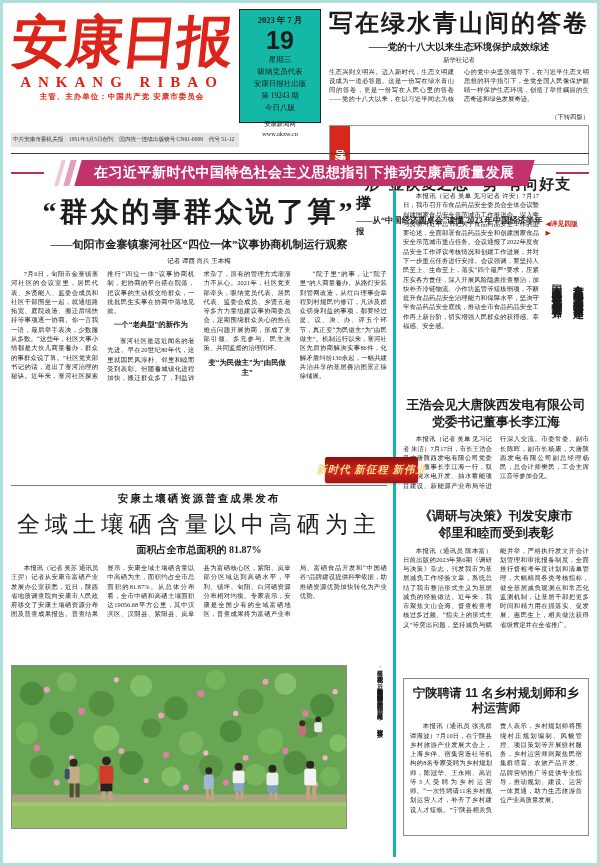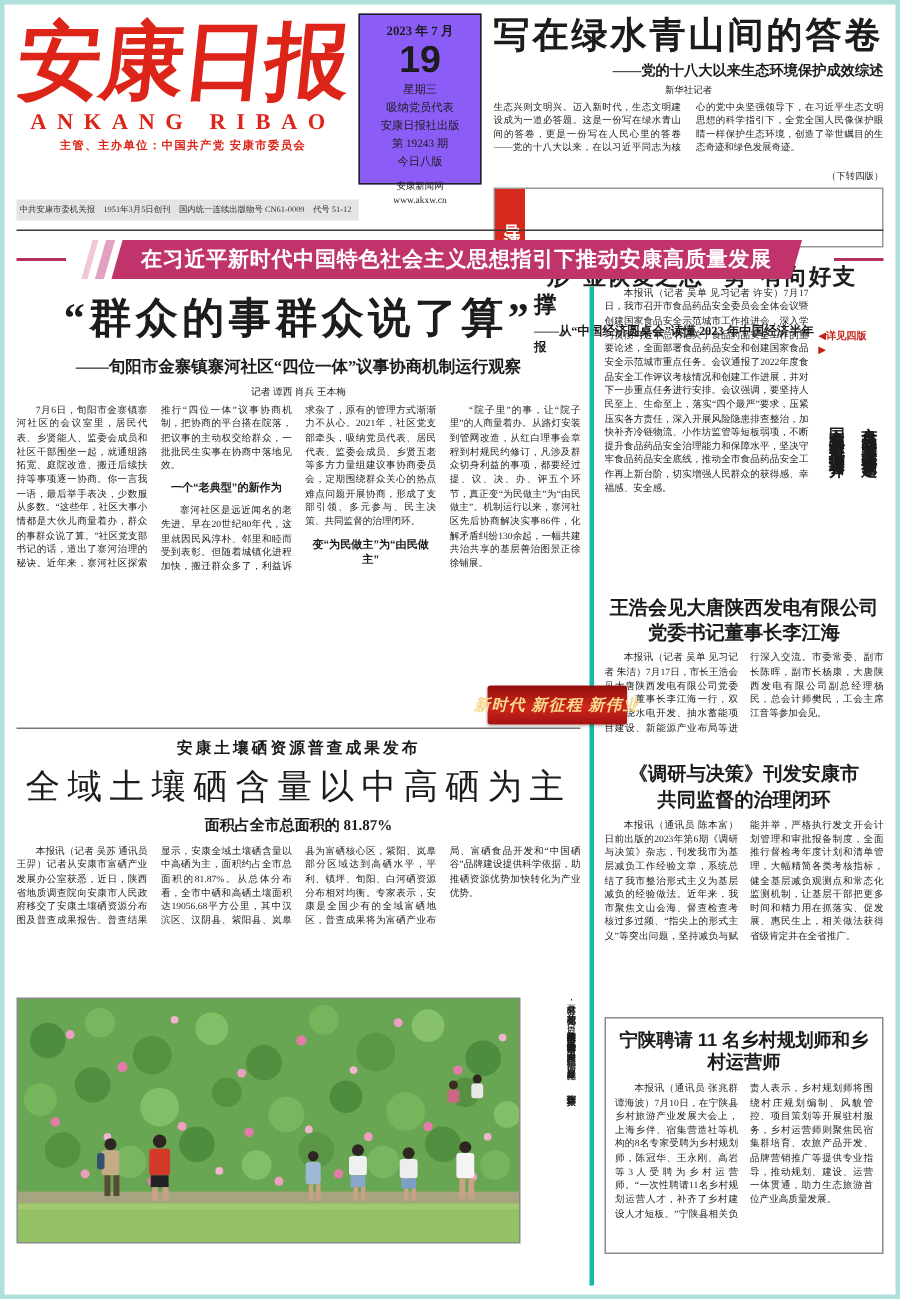--- a/index.html
+++ b/index.html
@@ -11,28 +11,28 @@
   
   .header{position:absolute;left:8px;top:4px;right:8px;height:146px;}
   .masthead{position:absolute;left:0;top:0;width:222px;text-align:center;}
   .brand{font-size:56px;line-height:1.05;color:#dd2418;font-weight:bold;
          letter-spacing:-1px;transform:skewX(-6deg);margin-top:6px;}
   .latin{color:#dd2418;font-weight:bold;font-size:15px;letter-spacing:7px;margin-top:2px;}
   .org{color:#dd2418;font-size:7.5px;font-weight:bold;margin-top:1px;letter-spacing:1px;}
   .mast-footer{position:absolute;left:0;top:126px;width:224px;background:#e4e4e4;
          font-size:5.6px;color:#333;padding:3px 2px;white-space:nowrap;overflow:hidden;}
   .datebox{position:absolute;left:228px;top:2px;width:82px;height:114px;border:1.5px solid #222;
-         text-align:center;padding-top:5px;box-sizing:border-box;background:#8b5cf6;}
+         text-align:center;padding-top:5px;box-sizing:border-box;background:#14b8a6;}
   .db-ym{font-size:8.5px;font-weight:bold;}
   .db-day{font-size:25px;font-weight:bold;line-height:1.05;font-family:"Liberation Sans",sans-serif;}
   .db-line{font-size:7.5px;margin-top:2px;font-family:Liberation Serif, serif;}
   .db-site{font-size:6.3px;margin-top:7px;color:#222;}
   .topright{position:absolute;left:318px;right:0;top:0;}
   .tr-headline{font-size:24px;font-weight:bold;text-align:center;letter-spacing:2px;}
-  .tr-sub{font-size:9.5px;text-align:right;margin-top:2px;font-weight:600;}
+  .tr-sub{font-size:9.5px;text-align:center;margin-top:2px;font-weight:600;}
   .tr-by{font-size:6.3px;text-align:center;margin:2px 0;}
   .tr-body{column-count:2;column-gap:10px;font-size:6.3px;line-height:1.45;text-align:justify;
          height:46px;overflow:hidden;}
   .tr-cont{font-size:6.3px;text-align:right;color:#222;}
   .daodu{margin-top:3px;border:1px solid #999;display:flex;height:38px;}
   .daodu-tab{width:20px;background:#d7281e;color:#fff;writing-mode:vertical-rl;
          font-size:11px;font-weight:bold;letter-spacing:4px;display:flex;align-items:center;
          justify-content:center;}
   .daodu-main{flex:1;padding:3px 6px 2px;margin-top:46px;}
   .daodu-h1{font-size:15px;font-weight:bold;letter-spacing:1px;}
@@ -298,21 +298,21 @@
           <span style="display:block;">党委书记董事长李江海</span>
         </div>
         <div class="r-body h-r2">
           <p>本报讯（记者 吴单 见习记者 朱洁）7月17日，市长王浩会见大唐陕西发电有限公司党委书记、董事长李江海一行，双方围绕水电开发、抽水蓄能项目建设、新能源产业布局等进行深入交流。市委常委、副市长陈晖，副市长杨康，大唐陕西发电有限公司副总经理杨民，总会计师樊民，工会主席江音等参加会见。</p>
         </div>
       </div>
 
       <div class="r-art">
         <div class="r-h">
           <span style="display:block;">《调研与决策》刊发安康市</span>
-          <span style="display:block;">共同监督的治理闭环</span>
+          <span style="display:block;">邻里和睦而受到表彰</span>
         </div>
         <div class="r-body h-r3">
           <p>本报讯（通讯员 陈本富）日前出版的2023年第6期《调研与决策》杂志，刊发我市为基层减负工作经验文章，系统总结了我市整治形式主义为基层减负的经验做法。近年来，我市聚焦文山会海、督查检查考核过多过频、“指尖上的形式主义”等突出问题，坚持减负与赋能并举，严格执行发文开会计划管理和审批报备制度，全面推行督检考年度计划和清单管理，大幅精简各类考核指标，健全基层减负观测点和常态化监测机制，让基层干部把更多时间和精力用在抓落实、促发展、惠民生上，相关做法获得省级肯定并在全省推广。</p>
         </div>
       </div>
 
       <div class="r4">
         <div class="r-h" style="font-size:12.2px;">宁陕聘请 11 名乡村规划师和乡村运营师</div>
         <div class="r-body h-r4">
           <p>本报讯（通讯员 张兆群 谭海波）7月10日，在宁陕县乡村旅游产业发展大会上，上海乡伴、宿集营造社等机构的8名专家受聘为乡村规划师，陈冠华、王永刚、高岩等3人受聘为乡村运营师。“一次性聘请11名乡村规划运营人才，补齐了乡村建设人才短板。”宁陕县相关负责人表示，乡村规划师将围绕村庄规划编制、风貌管控、项目策划等开展驻村服务，乡村运营师则聚焦民宿集群培育、农旅产品开发、品牌营销推广等提供专业指导，推动规划、建设、运营一体贯通，助力生态旅游首位产业高质量发展。</p>

